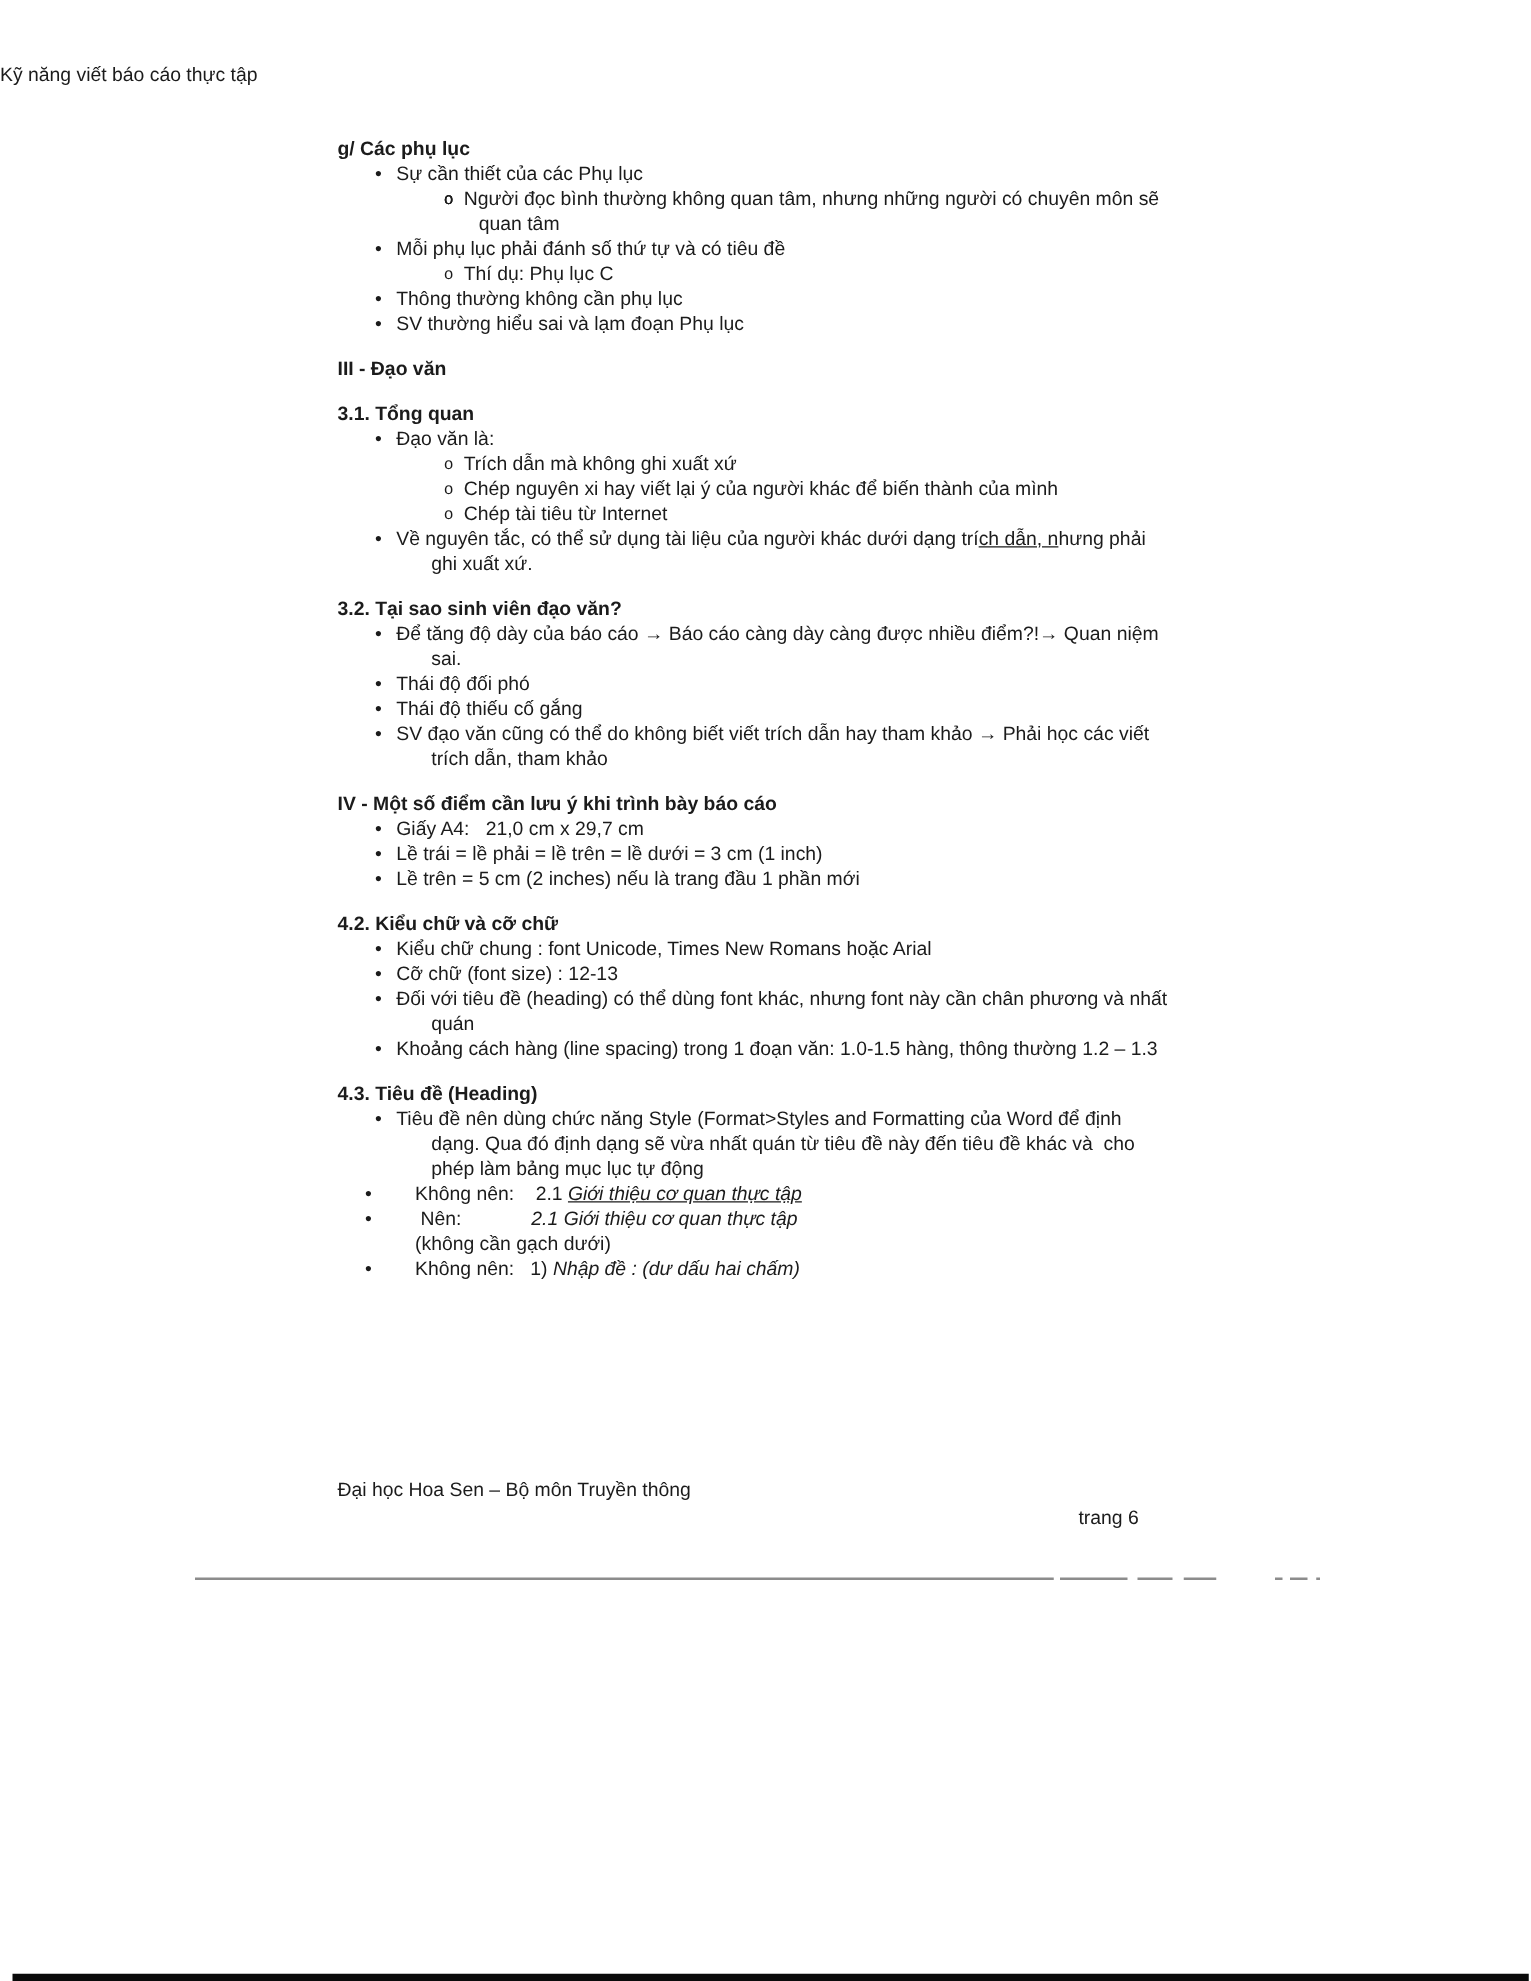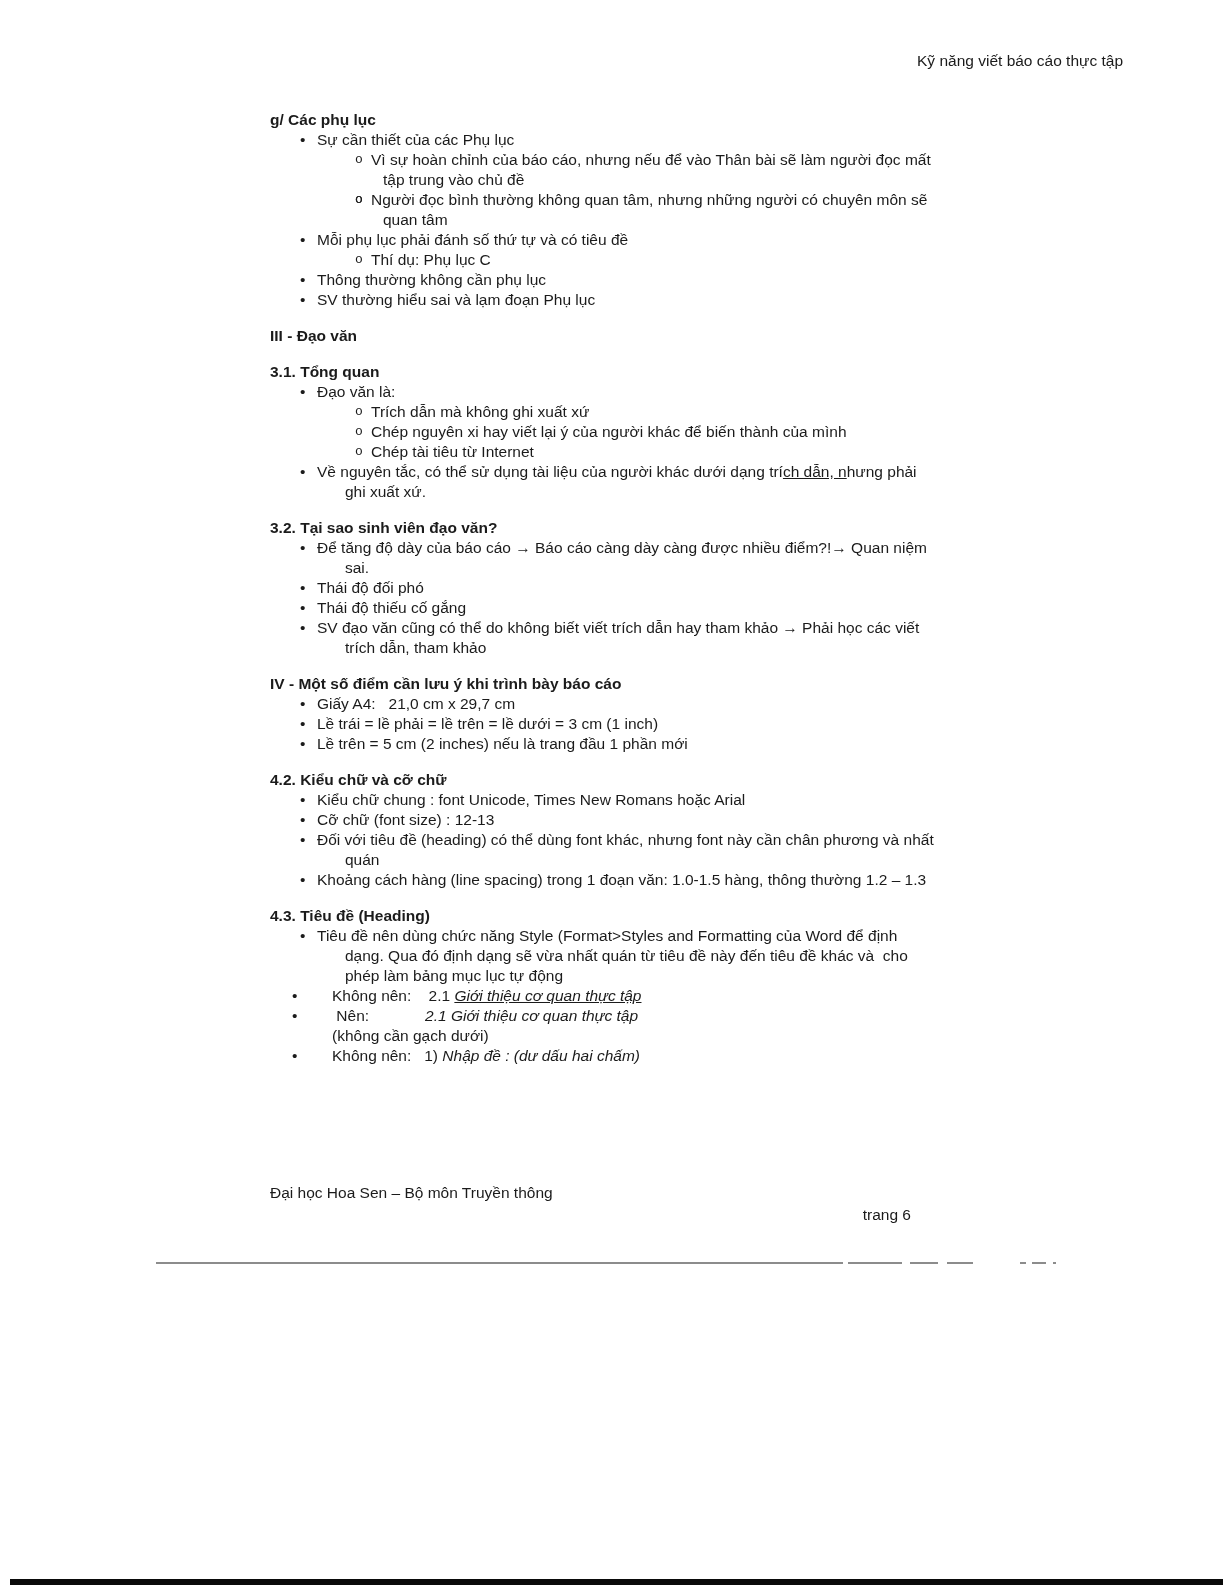--- a/index.html
+++ b/index.html
@@ -5,21 +5,21 @@
   html,body{margin:0;padding:0;}
   body{
     width:1225px;height:1585px;background:#ffffff;
     font-family:"Liberation Sans","DejaVu Sans",sans-serif;
     color:#1b1b1b;font-size:15.5px;line-height:20px;
     position:relative;overflow:hidden;
   }
   .page{position:absolute;inset:0;}
   .doc-title{
     position:absolute;top:51px;left:0;width:1123px;
-    text-align:right;line-height:20px;
+    text-align:left;line-height:20px;
   }
   .content{
     position:absolute;top:94px;left:270px;width:665px;
   }
   .sec-heading{
     font-weight:bold;margin:16px 0 0 0;line-height:20px;
   }
   .item{
     position:relative;line-height:20px;white-space:pre-wrap;
   }
@@ -50,21 +50,21 @@
 </head>
 <body>
 
 <div class="page">
 
   <div class="doc-title">Kỹ năng viết báo cáo thực tập</div>
 
   <div class="content" id="sections">
       <div class="sec-heading">g/ Các phụ lục</div>
       <div class="item b1"><span class="bullet">•</span><span class="">Sự cần thiết của các Phụ lục</span></div>
-      <div class="item b2"><span class="bullet">o</span><span class="">Vì sự hoàn chỉnh của báo cáo, nhưng nếu để vào Thân bài sẽ làm người đọc mất tập trung vào chủ đề</span></div>
+      <div class="item b2"><span class="bullet">o</span></div>
       <div class="item b2"><span class="bullet">o</span></div>
       <div class="item b2"><span class="bullet">o</span><span class="">Người đọc bình thường không quan tâm, nhưng những người có chuyên môn sẽ quan tâm</span></div>
       <div class="item b1"><span class="bullet">•</span><span class="">Mỗi phụ lục phải đánh số thứ tự và có tiêu đề</span></div>
       <div class="item b2"><span class="bullet">o</span><span class="">Thí dụ: Phụ lục C</span></div>
       <div class="item b1"><span class="bullet">•</span><span class="">Thông thường không cần phụ lục</span></div>
       <div class="item b1"><span class="bullet">•</span><span class="">SV thường hiểu sai và lạm đoạn Phụ lục</span></div>
       <div class="sec-heading">III - Đạo văn</div>
       <div class="sec-heading">3.1. Tổng quan</div>
       <div class="item b1"><span class="bullet">•</span><span class="">Đạo văn là:</span></div>
       <div class="item b2"><span class="bullet">o</span><span class="">Trích dẫn mà không ghi xuất xứ</span></div>

